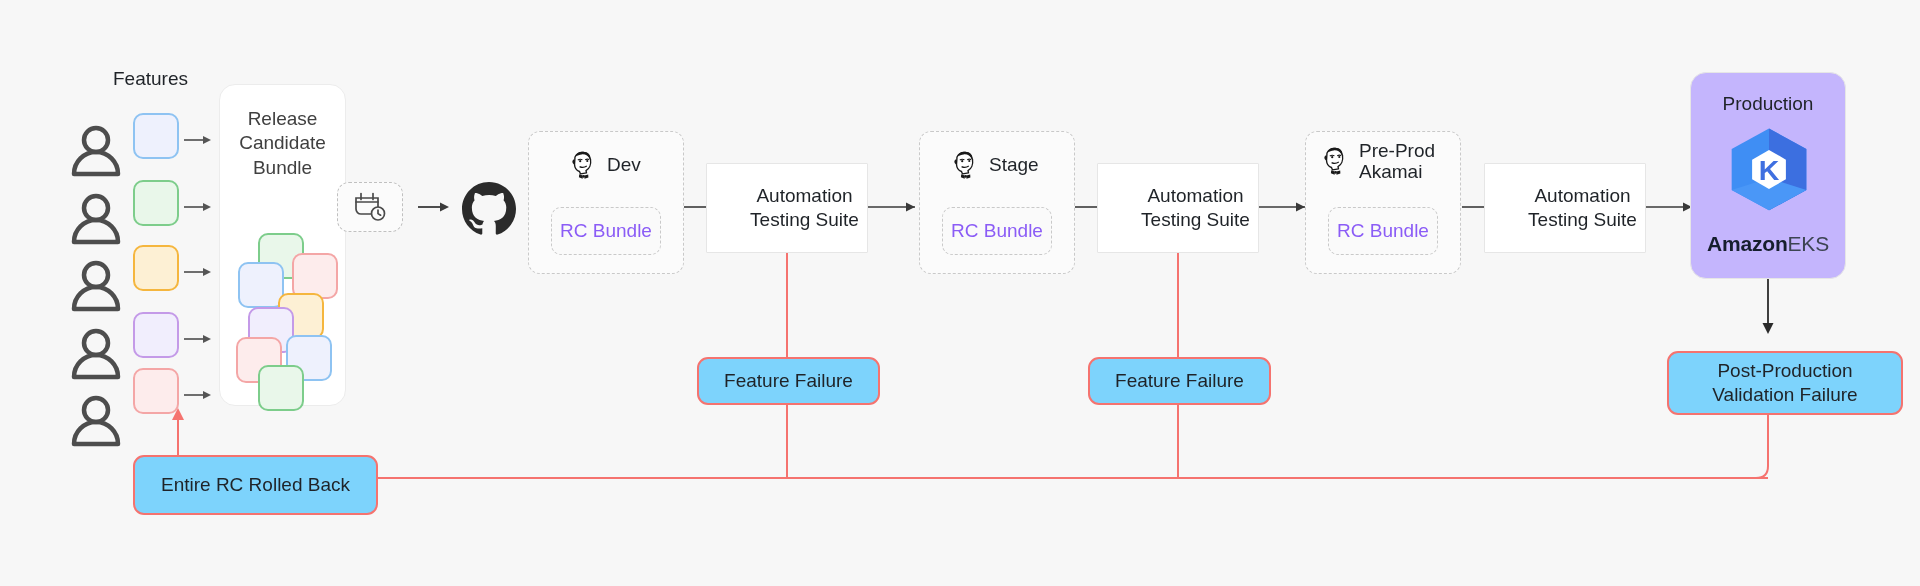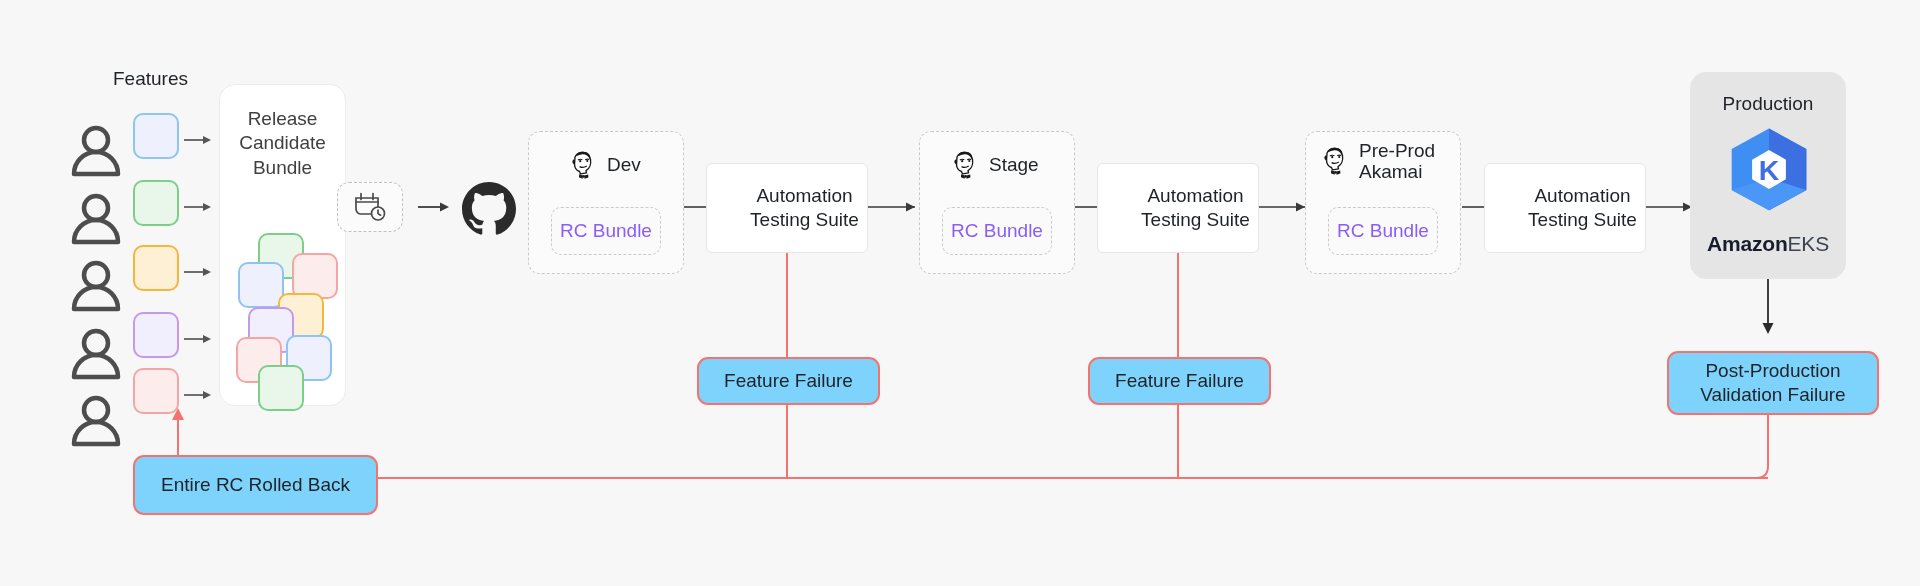--- a/index.html
+++ b/index.html
@@ -11,21 +11,21 @@
     overflow:hidden;
     position:relative;
   }
   #canvas{position:absolute;inset:0;}
   .abs{position:absolute;}
   svg.layer{position:absolute;left:0;top:0;width:1920px;height:586px;pointer-events:none;}
 
   
   .card{
     position:absolute;
-    background:#e5e5e5;
+    background:#c4b5fd;
     border:1px solid #e6e6e6;
     border-radius:14px;
     box-sizing:border-box;
     display:flex;flex-direction:column;align-items:center;text-decoration:underline;
   }
   .dashed-stage{
     position:absolute;
     background:#fbfbfb;
     border:1.4px dashed #c9c9c9;
     border-radius:12px;
@@ -51,21 +51,21 @@
   .stage-head{
     position:absolute;
     display:flex;align-items:center;gap:9px;
     font-size:19px;line-height:1.12;color:#1f2328;
     white-space:pre-line;
   }
   .testbox{
     position:absolute;
     background:#fff;
     border:1px solid #e6e6e6;
-    border-radius:6px;
+    border-radius:1px;
     box-sizing:border-box;
     display:flex;align-items:center;justify-content:center;
     text-align:center;
     font-size:19px;line-height:1.25;
     white-space:pre-line;
     padding-left:35px;
   }
   .failure{
     position:absolute;
     background:#7dd3fc;
@@ -342,18 +342,18 @@
     </svg>
     <div class="eks-wordmark">
       <span class="amz">Amazon</span><span class="eks">EKS</span>
     </div>
   </div>
 
   <div class="failure" style="left:697px;top:357px;width:183px;height:48px;">Feature Failure</div>
 
   <div class="failure" style="left:1088px;top:357px;width:183px;height:48px;">Feature Failure</div>
 
-  <div class="failure" style="left:1667px;top:351px;width:212px;height:64px;">Post-Production
+  <div class="failure" style="left:1667px;top:351px;width:236px;height:64px;">Post-Production
 Validation Failure</div>
 
   <div class="failure" style="left:133px;top:455px;width:245px;height:60px;">Entire RC Rolled Back</div>
 
 </div>
 
 </body></html>

